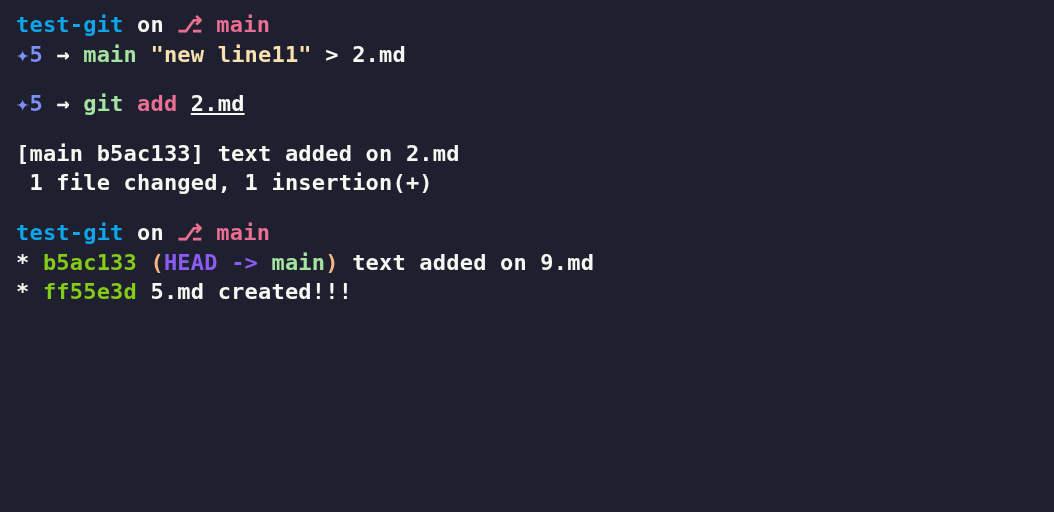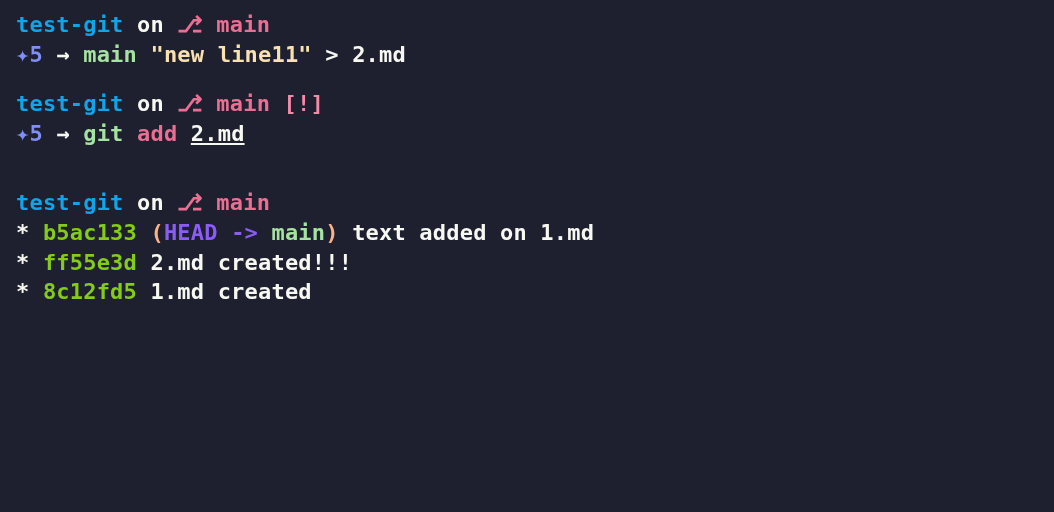--- a/index.html
+++ b/index.html
@@ -33,26 +33,26 @@
 </head>
 <body>
 
 <div>
 
 <div class="line"><span class="cyan">test-git</span><span class="white"> on </span><span class="mag">⎇</span><span class="mag"> main</span></div>
 <div class="line"><span class="lead">✦5</span><span class="white"> → </span><span class="green">main </span><span class="yellow">"new line11"</span><span class="white"> &gt; </span><span class="white">2.md</span></div>
 
 <div class="blank"></div>
 
-<div class="line"><span class="cyan">test-git</span><span class="white"> on </span><span class="mag">⎇</span><span class="mag"> main</span><span class="red"> [!]</span></div>
 <div class="line"><span class="lead">✦5</span><span class="white"> → </span><span class="green">git </span><span class="mag">add </span><span class="white underline">2.md</span></div>
 
 <div class="blank"></div>
 
+<div class="line white">[main b5ac133] text added on 2.md</div>
+<div class="line white"> 1 file changed, 1 insertion(+)</div>
 
 <div class="blank"></div>
 
 <div class="line"><span class="cyan">test-git</span><span class="white"> on </span><span class="mag">⎇</span><span class="mag"> main</span></div>
-<div class="line"><span class="white">* </span><span class="gold">b5ac133 </span><span class="orange">(</span><span class="blue">HEAD -&gt; </span><span class="green">main</span><span class="orange">) </span><span class="white">text added on 1.md</span></div>
-<div class="line"><span class="white">* </span><span class="gold">ff55e3d </span><span class="white">2.md created!!!</span></div>
-<div class="line"><span class="white">* </span><span class="gold">8c12fd5 </span><span class="white">1.md created</span></div>
+<div class="line"><span class="white">* </span><span class="gold">b5ac133 </span><span class="orange">(</span><span class="blue">HEAD -&gt; </span><span class="green">main</span><span class="orange">) </span><span class="white">text added on 9.md</span></div>
+<div class="line"><span class="white">* </span><span class="gold">ff55e3d </span><span class="white">5.md created!!!</span></div>
 
 </div>
 
 </body></html>

